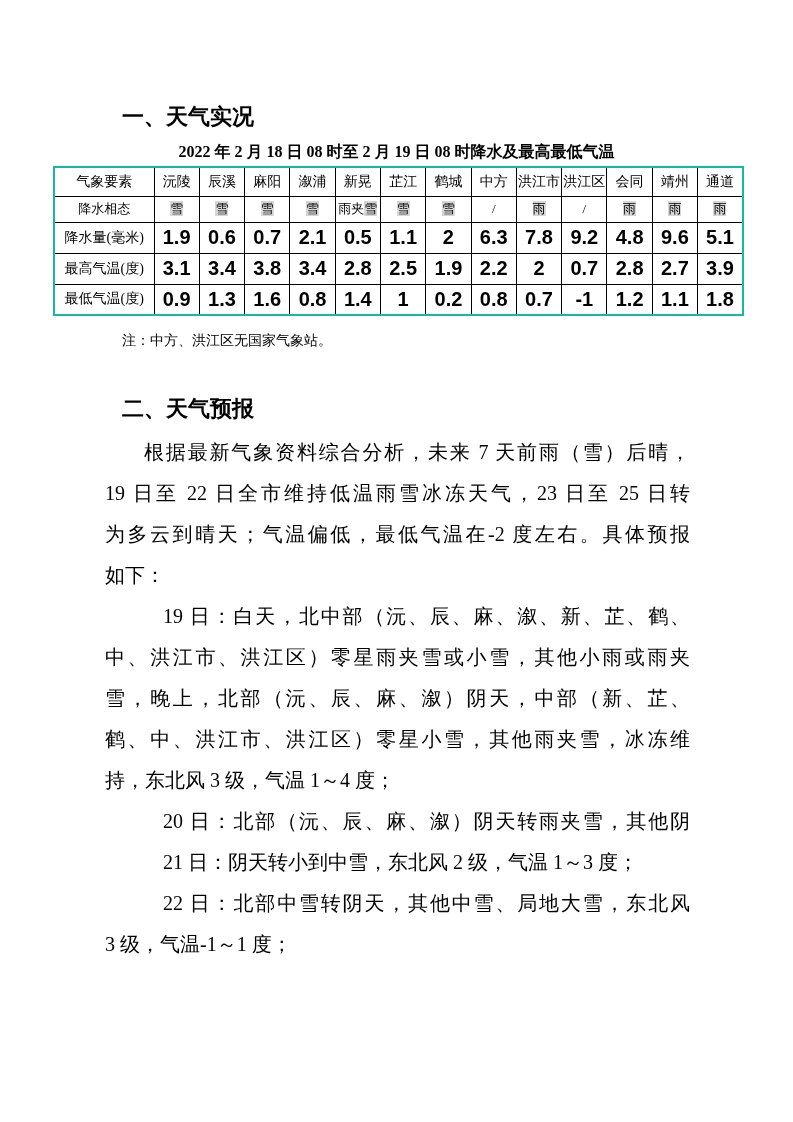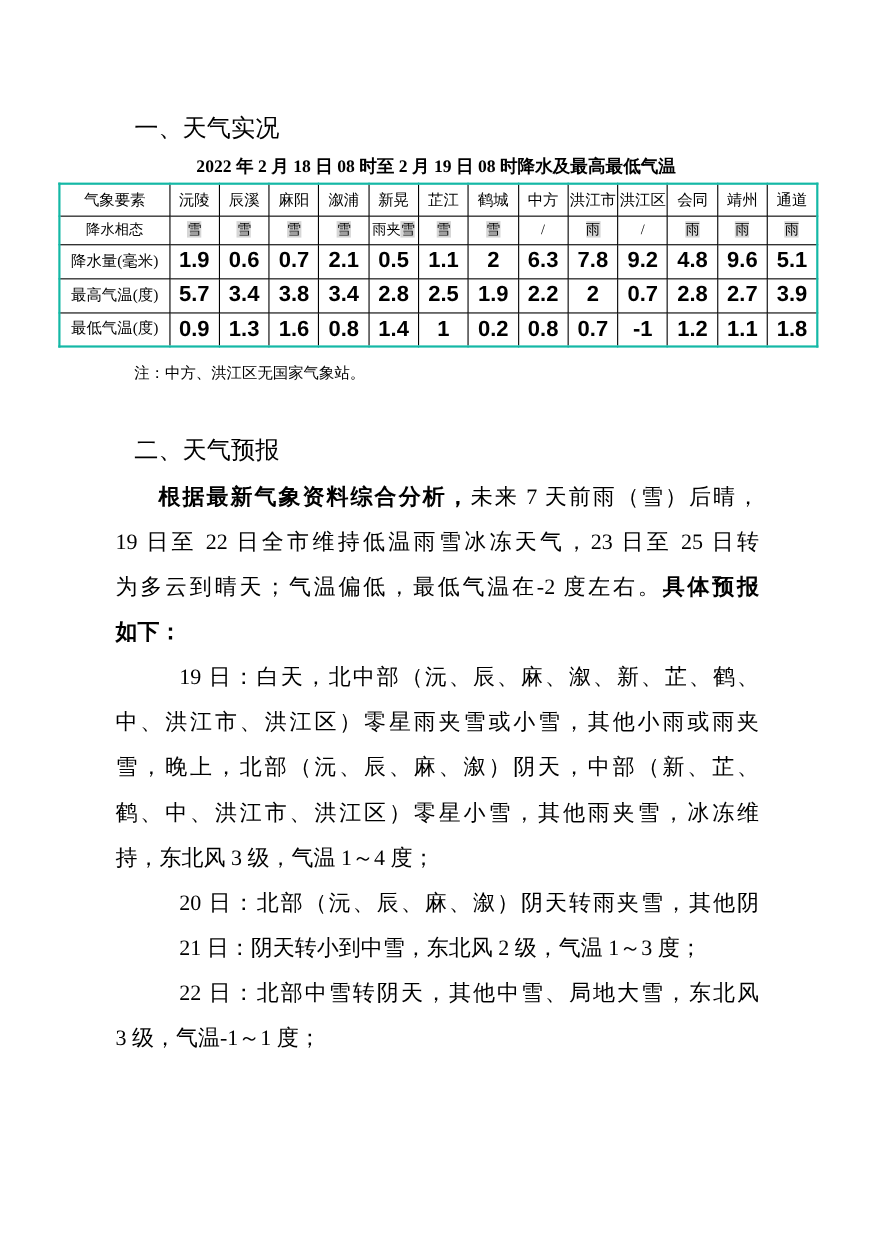--- a/index.html
+++ b/index.html
@@ -3,21 +3,21 @@
 <meta charset="utf-8">
 <style>
   html,body{margin:0;padding:0;background:#9e9e9e;}
   .page{
     width:793px;height:1122px;background:#ffffff;color:#000;
     position:relative;overflow:hidden;margin:0 auto;
     font-family:"Liberation Serif","DejaVu Serif",serif;
   }
   .h1{
     margin:104px 0 0 122px;
-    font-size:22px;line-height:26px;font-weight:normal;
+    font-size:22px;line-height:26px;font-weight:bold;
   }
   .h2{margin:46px 0 0 122px;}
   .tbl-title{
     margin-top:13px;text-align:center;
     font-size:16px;line-height:18px;font-weight:bold;
   }
   table.wx{
     border-collapse:collapse;table-layout:fixed;
     margin:5px 0 0 53px;width:689px;
     border:2px solid #14b8a6;
@@ -43,21 +43,21 @@
     font-size:14px;line-height:18px;
   }
   .body-text{
     margin:10px 0 0 105px;width:585px;
     font-size:20px;line-height:41px;
   }
   .line{text-align:left;}
   .line.j{text-align:justify;text-align-last:justify;}
   .ind1{text-indent:39px;}
   .ind2{text-indent:58px;}
-  .b{font-weight:bold;}
+  .b{font-weight:normal;}
 </style>
 </head>
 <body>
 
 <div class="page">
 
   <div class="h1">一、天气实况</div>
 
   <div class="tbl-title">2022 年 2 月 18 日 08 时至 2 月 19 日 08 时降水及最高最低气温</div>
 
@@ -124,21 +124,21 @@
           <td class="numcell">2</td>
           <td class="numcell">6.3</td>
           <td class="numcell">7.8</td>
           <td class="numcell">9.2</td>
           <td class="numcell">4.8</td>
           <td class="numcell">9.6</td>
           <td class="numcell">5.1</td>
         </tr>
         <tr class="num">
           <td class="lbl">最高气温(度)</td>
-          <td class="numcell">5.7</td>
+          <td class="numcell">3.1</td>
           <td class="numcell">3.4</td>
           <td class="numcell">3.8</td>
           <td class="numcell">3.4</td>
           <td class="numcell">2.8</td>
           <td class="numcell">2.5</td>
           <td class="numcell">1.9</td>
           <td class="numcell">2.2</td>
           <td class="numcell">2</td>
           <td class="numcell">0.7</td>
           <td class="numcell">2.8</td>

